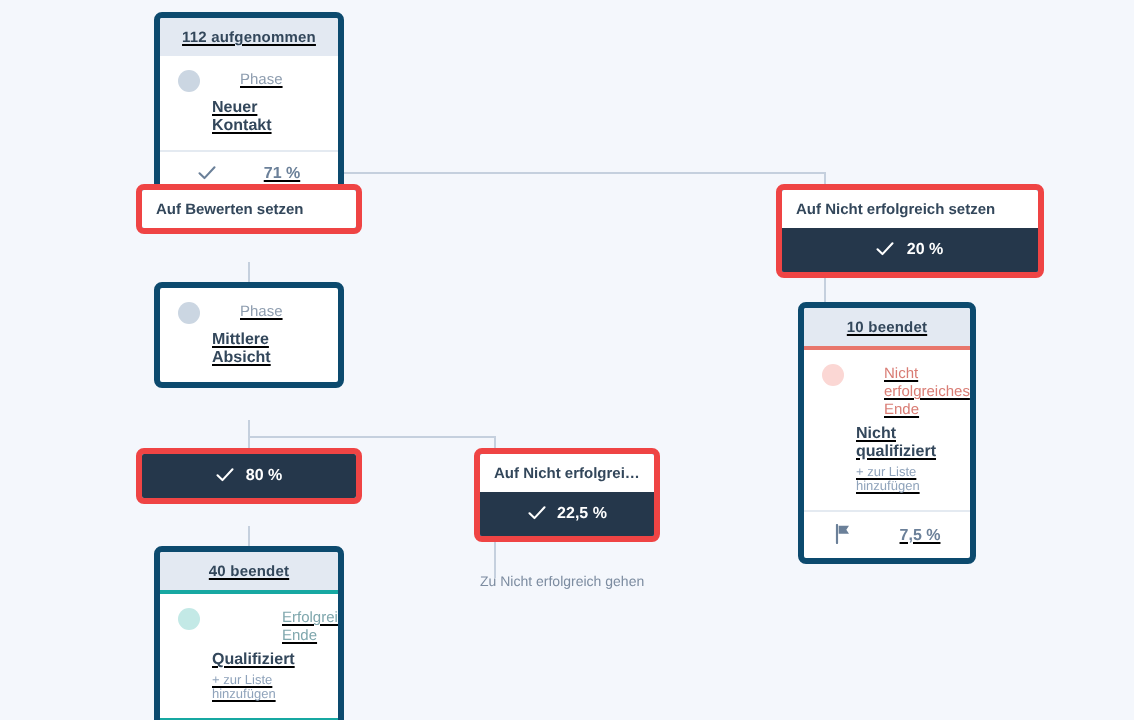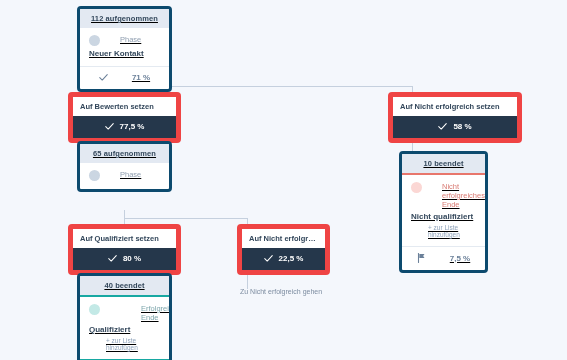--- a/index.html
+++ b/index.html
@@ -71,21 +71,21 @@
     font-size: 7.5px;
     color: #8e9daf;
   }
   .phase-label.red { color: #d97c74; }
   .phase-label.teal { color: #7fa7ad; margin-left: 21px; }
   .phase-value {
     font-size: 8px;
     font-weight: bold;
     color: #33475b;
     margin-top: 3px;
-    margin-left: 0;
+    margin-left: 17px;
   }
   .add-link {
     font-size: 6.5px;
     color: #8fa3bb;
     margin-top: 3px;
     margin-left: 17px;
   }
   .card-foot {
     border-top: 1px solid #e4eaf1;
     text-align: center;
@@ -104,21 +104,21 @@
     border-top: none;
   }
   .card-foot svg { display: block; }
 
   
   .action {
     position: absolute;
     border-radius: 4px;
     box-sizing: border-box;
     overflow: hidden;
-    border: 5px solid #ef4444;
+    border: 3px solid #ef4444;
     background: #0ea5e9;
   }
   .action-head {
     background: #ffffff;
     color: #33475b;
     font-size: 7.5px;
     font-weight: bold;
     padding: 5px 7px 5px 7px;
     white-space: nowrap;
     overflow: hidden;
@@ -184,49 +184,41 @@
         <svg width="9" height="9" viewBox="0 0 12 12">
             <path d="M1 6.2 L4.3 9.4 L11 2.2" fill="none" stroke="#6b8099" stroke-width="1.4" stroke-linecap="round" stroke-linejoin="round"></path>
           </svg>
       </span>
       <span>71 %</span>
     </div>
   </div>
 
   <div class="action" style="left:68px; top:92px; width:113px;">
     <div class="action-head">Auf Bewerten setzen</div>
-    <div class="action-body">
-      <span>
-        <svg width="9" height="9" viewBox="0 0 12 12">
-            <path d="M1 6.2 L4.3 9.4 L11 2.2" fill="none" stroke="#ffffff" stroke-width="1.4" stroke-linecap="round" stroke-linejoin="round"></path>
-          </svg>
-      </span>
-      <span>77,5 %</span>
-    </div>
   </div>
 
   <div class="action" style="left:388px; top:92px; width:134px;">
     <div class="action-head">Auf Nicht erfolgreich setzen</div>
     <div class="action-body">
       <span>
         <svg width="9" height="9" viewBox="0 0 12 12">
             <path d="M1 6.2 L4.3 9.4 L11 2.2" fill="none" stroke="#ffffff" stroke-width="1.4" stroke-linecap="round" stroke-linejoin="round"></path>
           </svg>
       </span>
-      <span>58 %</span>
+      <span>20 %</span>
     </div>
   </div>
 
   <div class="card" style="left:77px; top:141px; width:95px;">
-    <div class="card-head">65 aufgenommen</div>
     <div class="card-body">
       <div class="row-phase">
         <span class="dot"></span>
         <span class="phase-label">Phase</span>
       </div>
+      <div class="phase-value">Mittlere Absicht</div>
     </div>
   </div>
 
   <div class="card" style="left:399px; top:151px; width:89px;">
     <div class="card-head">10 beendet</div>
     <div class="accent" style="background:#e8766c;"></div>
     <div class="card-body">
       <div class="row-phase">
         <span class="dot red"></span>
         <span class="phase-label red">Nicht erfolgreiches Ende</span>
@@ -239,21 +231,20 @@
         <svg width="9" height="10" viewBox="0 0 10 12">
             <path d="M1.4 0.6 V11.4" stroke="#6b8099" stroke-width="1.3" stroke-linecap="round"></path>
             <path d="M2.4 1.1 H8.6 L7 3.5 L8.6 5.9 H2.4 Z" fill="#6b8099"></path>
           </svg>
       </span>
       <span>7,5 %</span>
     </div>
   </div>
 
   <div class="action" style="left:68px; top:224px; width:113px;">
-    <div class="action-head">Auf Qualifiziert setzen</div>
     <div class="action-body">
       <span>
         <svg width="9" height="9" viewBox="0 0 12 12">
             <path d="M1 6.2 L4.3 9.4 L11 2.2" fill="none" stroke="#ffffff" stroke-width="1.4" stroke-linecap="round" stroke-linejoin="round"></path>
           </svg>
       </span>
       <span>80 %</span>
     </div>
   </div>
 

